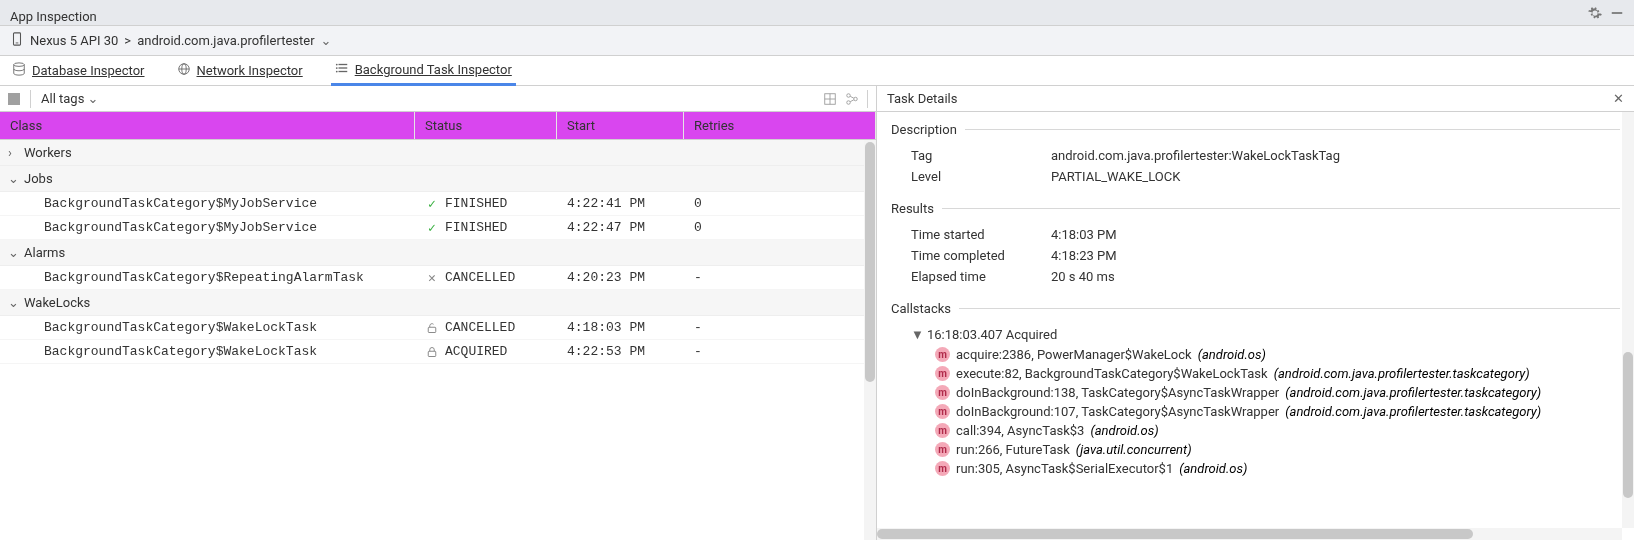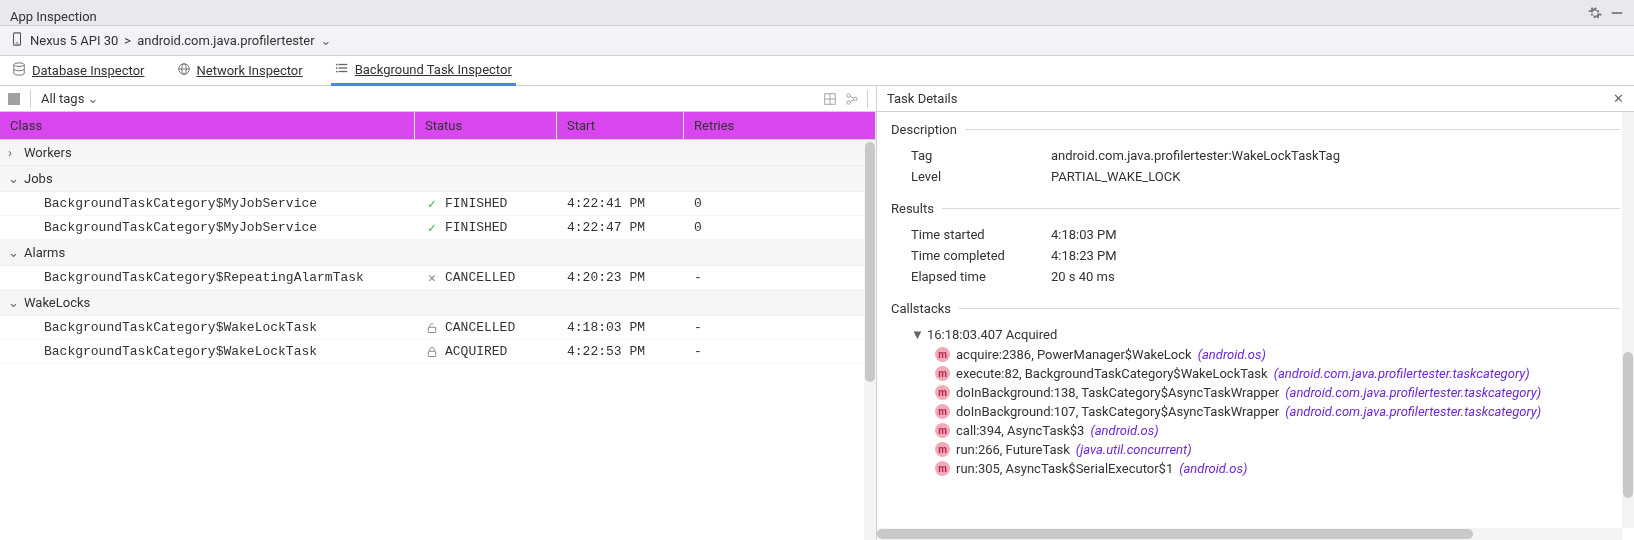--- a/index.html
+++ b/index.html
@@ -45,21 +45,21 @@
 .details-header { height: 26px; border-bottom: 1px solid #d0d0d0; display: flex; align-items: center; padding: 0 10px; justify-content: space-between; }
 .details-body { flex: 1; overflow-y: auto; padding: 10px 14px; position: relative; }
 .section { margin-bottom: 14px; }
 .section-title { display: flex; align-items: center; gap: 8px; margin-bottom: 8px; }
 .section-title .line { flex: 1; height: 1px; background: #d8d8d8; }
 .kv { display: flex; padding: 3px 0 3px 20px; }
 .kv .k { width: 140px; }
 .callstack-node { padding: 3px 0 3px 20px; display: flex; align-items: center; gap: 6px; }
 .frame { padding: 2px 0 2px 44px; display: flex; align-items: center; gap: 6px; }
 .m-badge { width: 15px; height: 15px; border-radius: 50%; background: #f4a9b8; color: #b02a4a; font-size: 10px; display: inline-flex; align-items: center; justify-content: center; font-weight: bold; }
-.pkg { color: #6d28d9; font-style: italic; }
+.pkg { color: #000000; font-style: italic; }
 .close-x { cursor: pointer; color: #666; }
 .scrollbar-h-bottom { position: absolute; bottom: 0; left: 0; right: 12px; height: 12px; background: #f4f4f4; }
 .scrollbar-h-thumb { height: 10px; margin: 1px 0; background: #c8c8c8; border-radius: 5px; width: 80%; }
 .scrollbar-v-right { position: absolute; right: 0; top: 0; bottom: 12px; width: 12px; background: #f4f4f4; }
 .grid-icon, .graph-icon { width: 14px; height: 14px; color: #888; }
 </style>
 </head>
 <body>
 
 <div class="title-bar">

